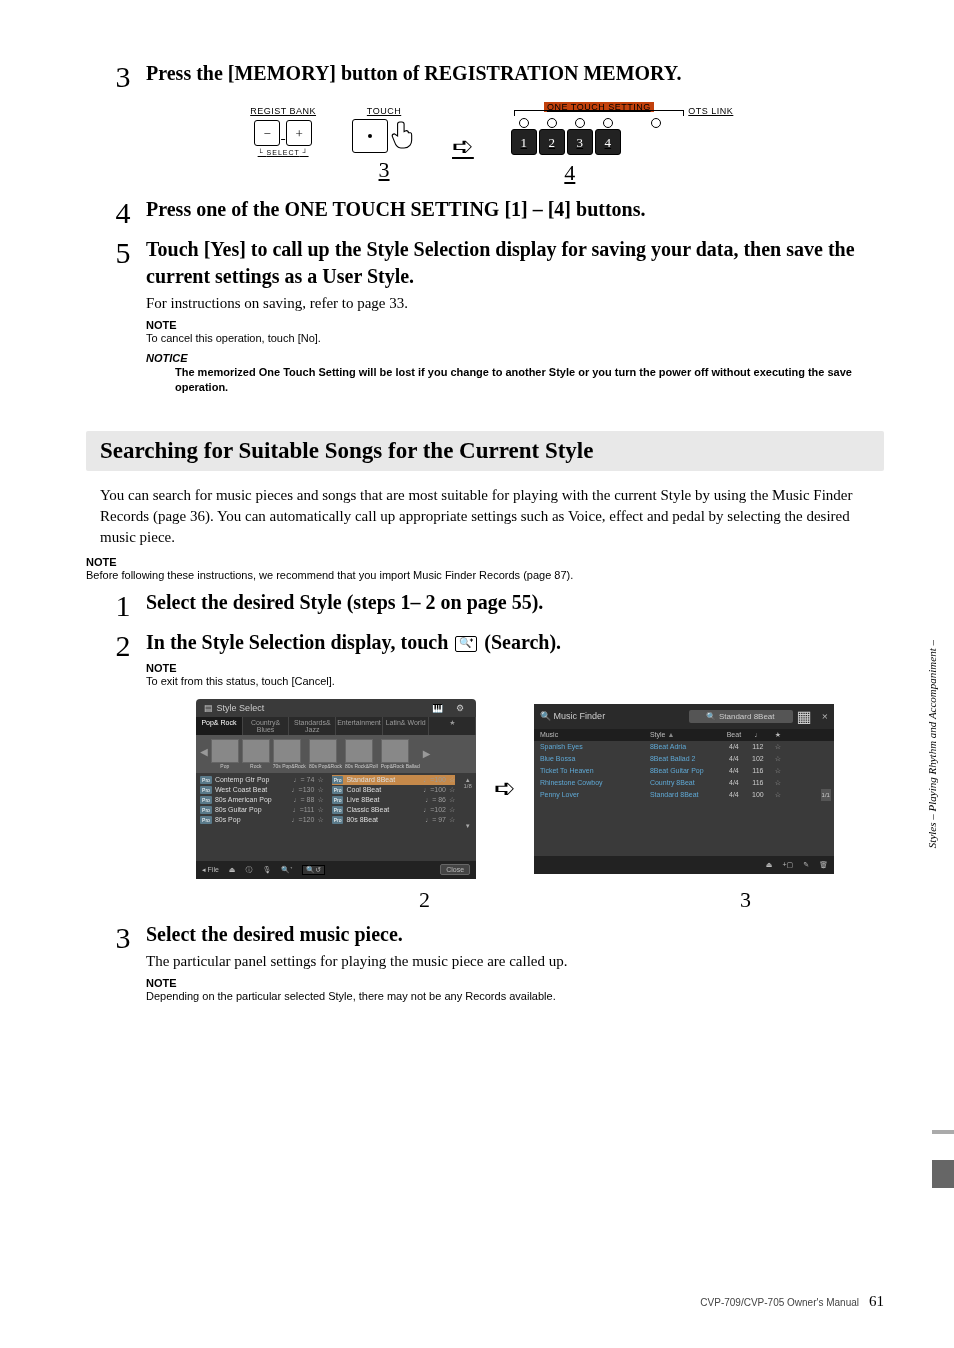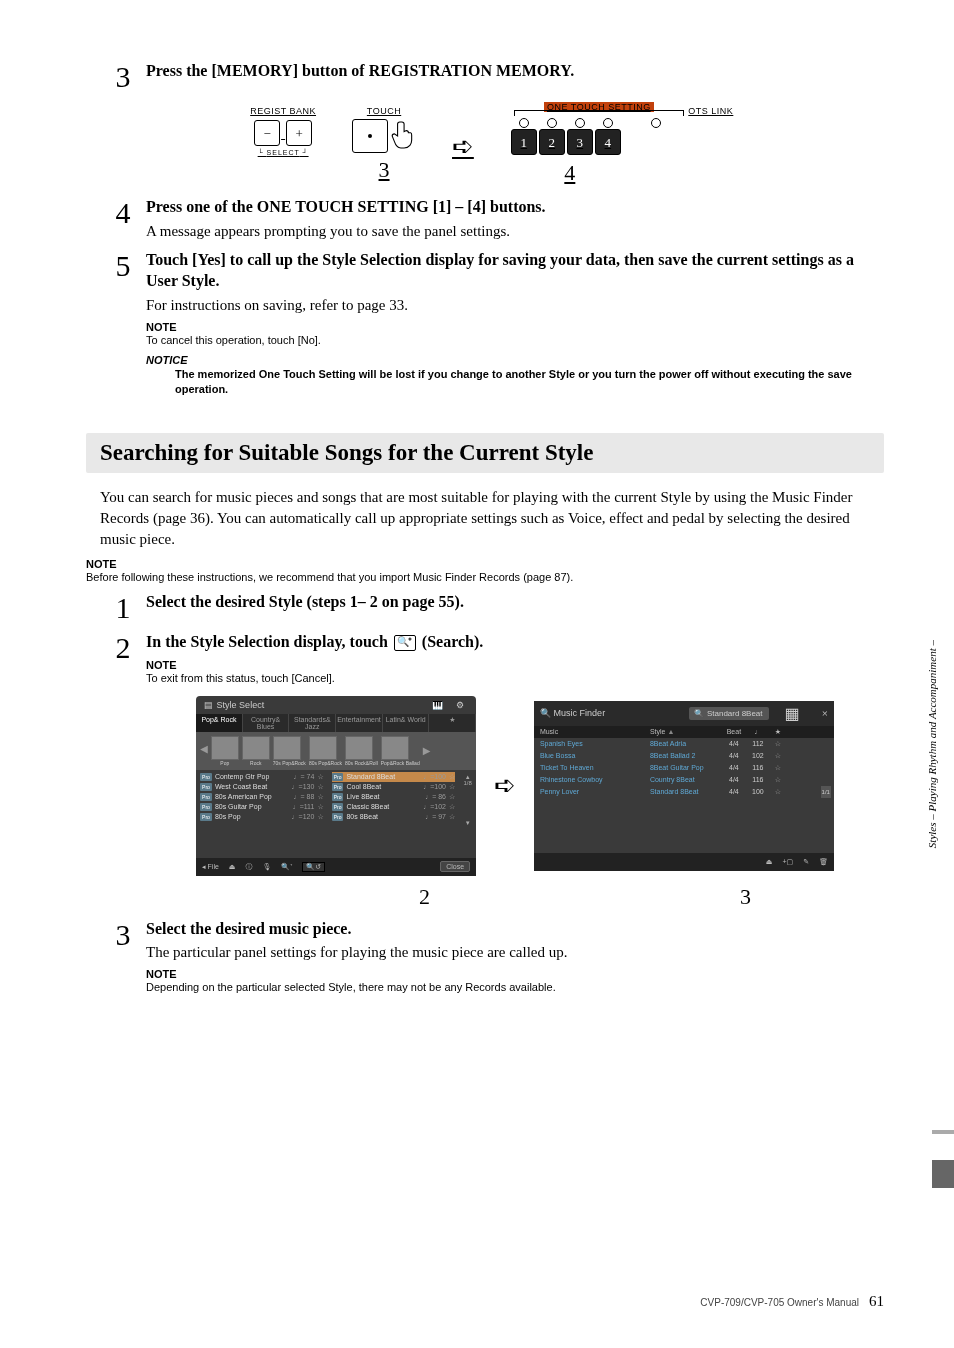--- a/index.html
+++ b/index.html
@@ -6,21 +6,21 @@
   body { font-family: Georgia, 'Times New Roman', serif; background:#fff; color:#000; width:954px; margin:0 auto; position:relative; }
   .page { padding:60px 70px 40px 100px; position:relative; min-height:1348px; }
   .side-text { position:absolute; right:28px; top:640px; transform:rotate(-90deg); transform-origin:right top; font-style:italic; font-size:11px; font-family:Georgia, serif; white-space:nowrap; }
 
   .tab-marker { position:absolute; right:0; top:1160px; width:22px; height:28px; background:#666; }
   .tab-marker2 { position:absolute; right:0; top:1130px; width:22px; height:4px; background:#aaa; }
 
   .step-row { display:flex; margin-bottom:6px; }
   .step-num { font-family:Georgia, serif; font-size:30px; width:46px; text-align:center; line-height:1; padding-top:2px; }
   .step-body { flex:1; }
-  .step-title { font-family:Georgia, serif; font-weight:bold; font-size:16px; line-height:1.35; }
+  .step-title { font-family:Georgia, serif; font-weight:bold; font-size:20px; line-height:1.35; }
   .step-text { font-family:Georgia, serif; font-size:15px; margin-top:3px; line-height:1.35; }
 
   .note-label { font-family:Arial, Helvetica, sans-serif; font-weight:bold; font-size:11px; margin-top:6px; }
   .note-text { font-family:Arial, Helvetica, sans-serif; font-size:11px; margin-top:1px; }
   .notice-label { font-family:Arial, Helvetica, sans-serif; font-weight:bold; font-style:italic; font-size:11px; margin-top:8px; }
   .notice-text { font-family:Arial, Helvetica, sans-serif; font-weight:bold; font-size:11px; margin-top:1px; line-height:1.35;margin-left:29px; }
 
   .figure-wrap { display:flex; justify-content:center; margin:14px 0 10px; }
   .panel-diagram { display:flex; align-items:flex-start; gap:36px;text-decoration:underline; }
   .panel-group { text-align:center; }
@@ -63,22 +63,22 @@
   .style-row { display:flex; align-items:center; gap:3px; font-family:Arial,sans-serif; font-size:7px; color:#ddd; padding:1px 0; }
   .style-row.selected { background:#c5894a; }
   .pro-badge { background:#5a7a8a; color:#fff; font-size:5px; padding:1px 2px; border-radius:1px; }
   .tempo { color:#999; margin-left:auto; }
   .star { color:#aaa; }
   .footer-bar { position:absolute; bottom:0; left:0; right:0; height:18px; background:#222; display:flex; align-items:center; padding:0 6px; gap:10px; font-size:7px; color:#bbb; font-family:Arial,sans-serif; }
   .footer-btn { padding:1px 5px; }
   .footer-btn.close { margin-left:auto; background:#444; border-radius:2px; border:1px solid #666; }
   .footer-highlight { border:1px solid #000; padding:0 3px; background:#333; }
 
-  .ss-header2 { display:flex; background:#2a2a2a; align-items:center; padding:3px 6px;gap:12px; }
-  .ss-search-box { background:#555; color:#ccc; font-size:8px; padding:2px 6px; border-radius:2px; font-family:Arial,sans-serif; }
+  .ss-header2 { display:flex; background:#2a2a2a; align-items:center; padding:3px 6px; }
+  .ss-search-box { background:#555; color:#ccc; font-size:8px; padding:2px 18px; border-radius:2px; font-family:Arial,sans-serif; }
   .ss-close-x { color:#ccc; font-size:11px; margin-left:6px; }
   .mf-head { display:flex; background:#1e1e1e; color:#bbb; font-size:7px; font-family:Arial,sans-serif; padding:2px 6px; }
   .mf-col1 { width:110px; } .mf-col2 { width:72px; } .mf-col3 { width:24px; text-align:center; } .mf-col4 { width:24px; text-align:center; } .mf-col5 { width:16px; text-align:center; }
   .mf-row { display:flex; color:#5fa8d4; font-size:7px; font-family:Arial,sans-serif; padding:2px 6px; }
   .mf-row .mf-col3, .mf-row .mf-col4 { color:#ccc; }
   .side-page { position:absolute; right:3px; top:50%; background:#555; color:#ccc; font-size:6px; padding:3px 1px; font-family:Arial,sans-serif; }
 
   .fig-callout-row { display:flex; justify-content:center; gap:310px; margin-top:-2px; }
 
   .footer-line { position:absolute; bottom:38px; left:100px; right:70px; display:flex; justify-content:flex-end; align-items:baseline; font-family:Arial,sans-serif; font-size:10px; color:#444; gap:10px; }
@@ -157,21 +157,20 @@
         </div>
         <div class="fig-num" style="text-align:center; width:120px">4</div>
       </div>
     </div>
   </div>
 
   <div class="step-row">
     <div class="step-num">4</div>
     <div class="step-body">
       <div class="step-title">Press one of the ONE TOUCH SETTING [1] – [4] buttons.</div>
-      <div class="step-text">A message appears prompting you to save the panel settings.</div>
     </div>
   </div>
 
   <div class="step-row" style="margin-top:8px">
     <div class="step-num">5</div>
     <div class="step-body">
       <div class="step-title">Touch [Yes] to call up the Style Selection display for saving your data, then save the current settings as a User Style.</div>
       <div class="step-text">For instructions on saving, refer to page 33.</div>
       <div class="note-label">NOTE</div>
       <div class="note-text">To cancel this operation, touch [No].</div>

